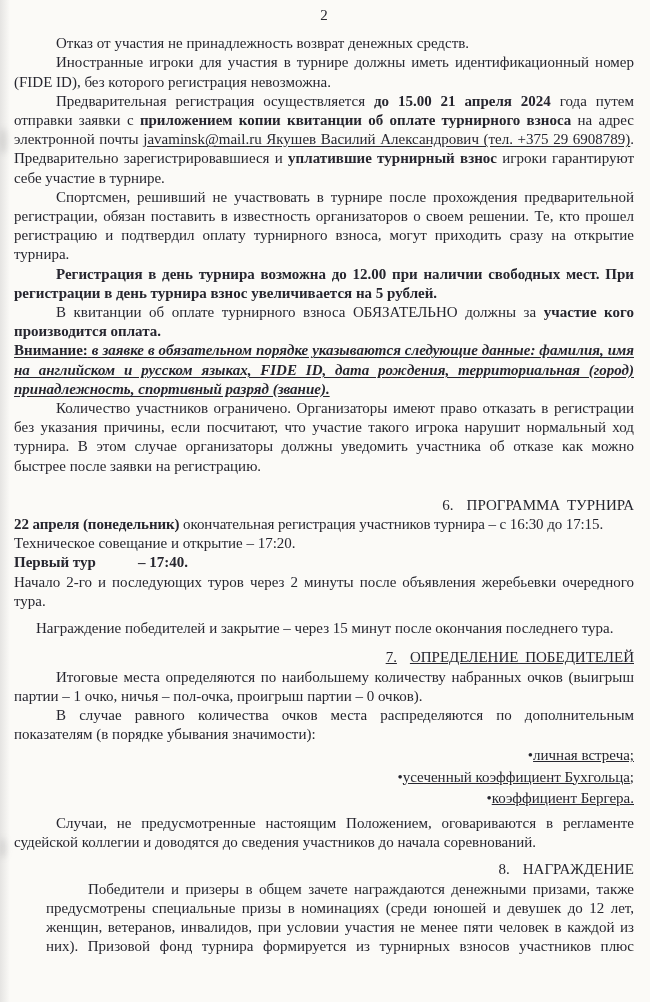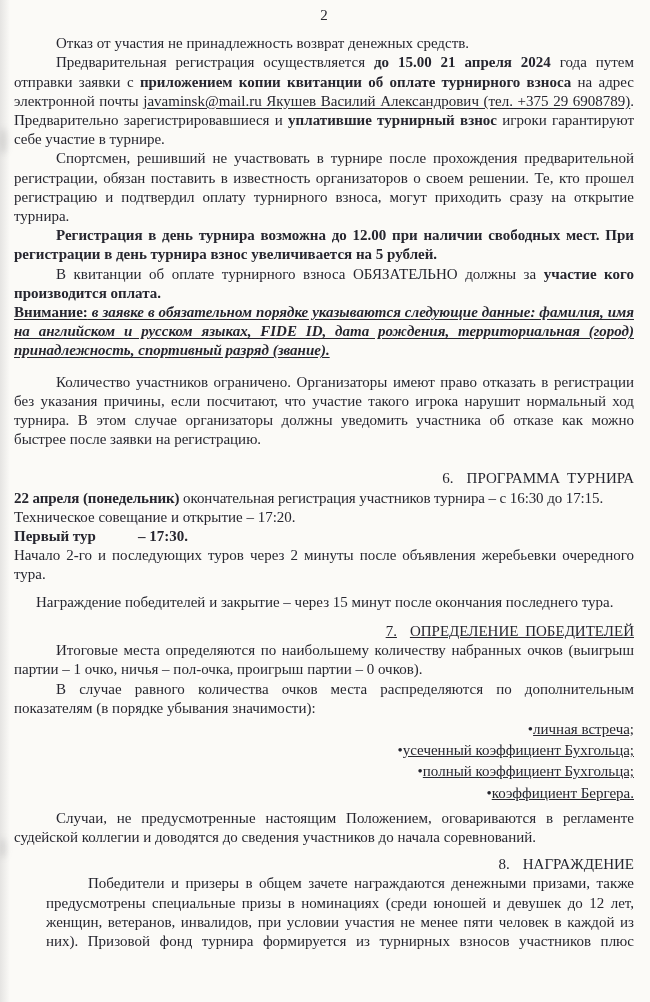--- a/index.html
+++ b/index.html
@@ -46,76 +46,76 @@
   .u { text-decoration: underline; text-underline-offset: 2px; }
 
   .nowrap { white-space: nowrap; letter-spacing: -0.1px; }
   .just-last { text-align-last: justify; margin-left: 32px; }
 
   .heading { margin-left: 58px; text-align: right; }
   .heading .h-t { margin-left: 13px; word-spacing: 3px; }
   .mt-h6 { margin-top: 20px; }
   .mt-award-line { margin-top: 8px; }
   .mt-h7 { margin-top: 10px; text-decoration: underline; }
-  .mt-gap-sm { margin-top: 12px; }
+  .mt-gap-sm { }
   .mt-cases { margin-top: 6px; }
   .mt-h8 { margin-top: 8px; }
 
   .tab { display: inline-block; width: 42px; }
 
   ul.tiebreaks { list-style: none; margin: 0; padding: 0 0 0 40px; }
   ul.tiebreaks li { line-height: 19.2px; margin: 2px 0; text-align: right; text-decoration: underline; }
   ul.tiebreaks .marker { display: inline-block; width: 13px; }
 </style>
 </head>
 <body>
 
 <div class="page">
   <div class="smudge s1"></div>
   <div class="smudge s2"></div>
 
   <div class="page-number">2</div>
 
   <p class="ind">Отказ от участия не принадлежность возврат денежных средств.</p>
 
+  <p class="ind">Иностранные игроки для участия в турнире должны иметь идентификационный номер (FIDE ID), без которого регистрация невозможна.</p>
 
   <p class="ind"><span>Предварительная регистрация осуществляется </span><span class="b">до 15.00 21 апреля 2024</span><span> года путем отправки заявки с </span><span class="b">приложением копии квитанции об оплате турнирного взноса</span><span> на адрес электронной почты </span><span class="u">javaminsk@mail.ru Якушев Василий Александрович (тел. +375 29 6908789)</span><span>. Предварительно зарегистрировавшиеся и </span><span class="b">уплатившие турнирный взнос</span><span> игроки гарантируют себе участие в турнире.</span></p>
 
   <p class="ind">Спортсмен, решивший не участвовать в турнире после прохождения предварительной регистрации, обязан поставить в известность организаторов о своем решении. Те, кто прошел регистрацию и подтвердил оплату турнирного взноса, могут приходить сразу на открытие турнира.</p>
 
   <p class="ind b">Регистрация в день турнира возможна до 12.00 при наличии свободных мест. При регистрации в день турнира взнос увеличивается на 5 рублей.</p>
 
   <p class="ind"><span>В квитанции об оплате турнирного взноса ОБЯЗАТЕЛЬНО должны за </span><span class="b">участие кого производится оплата.</span></p>
 
   <p><span class="b u">Внимание:</span><span class="b i u"> в заявке в обязательном порядке указываются следующие данные: фамилия, имя на английском и русском языках, FIDE ID, дата рождения, территориальная (город) принадлежность, спортивный разряд (звание).</span></p>
 
   <p class="ind mt-gap-sm">Количество участников ограничено. Организаторы имеют право отказать в регистрации без указания причины, если посчитают, что участие такого игрока нарушит нормальный ход турнира. В этом случае организаторы должны уведомить участника об отказе как можно быстрее после заявки на регистрацию.</p>
 
   <div class="heading mt-h6"><span>6.</span><span class="h-t">ПРОГРАММА ТУРНИРА</span></div>
 
   <p class="nowrap"><span class="b">22 апреля (понедельник)</span><span> окончательная регистрация участников турнира – с 16:30 до 17:15.</span></p>
 
   <p>Техническое совещание и открытие – 17:20.</p>
 
-  <p class="b"><span>Первый тур</span><span class="tab"></span><span>– 17:30.</span></p>
+  <p class="b"><span>Первый тур</span><span class="tab"></span><span>– 17:40.</span></p>
 
   <p>Начало 2-го и последующих туров через 2 минуты после объявления жеребьевки очередного тура.</p>
 
   <p class="ind-sm mt-award-line">Награждение победителей и закрытие – через 15 минут после окончания последнего тура.</p>
 
   <div class="heading mt-h7"><span>7.</span><span class="h-t">ОПРЕДЕЛЕНИЕ ПОБЕДИТЕЛЕЙ</span></div>
 
   <p class="ind">Итоговые места определяются по наибольшему количеству набранных очков (выигрыш партии – 1 очко, ничья – пол-очка, проигрыш партии – 0 очков).</p>
 
   <p class="ind">В случае равного количества очков места распределяются по дополнительным показателям (в порядке убывания значимости):</p>
 
   <ul class="tiebreaks">
     <li><span class="marker">•</span><span>личная встреча;</span></li>
     <li><span class="marker">•</span><span>усеченный коэффициент Бухгольца;</span></li>
-    <li><span class="marker">•</span><span>полный коэффициент Бухгольца;</span></li>
     <li><span class="marker">•</span><span>коэффициент Бергера.</span></li>
   </ul>
 
   <p class="ind mt-cases">Случаи, не предусмотренные настоящим Положением, оговариваются в регламенте судейской коллегии и доводятся до сведения участников до начала соревнований.</p>
 
   <div class="heading mt-h8"><span>8.</span><span class="h-t">НАГРАЖДЕНИЕ</span></div>
 
   <p class="ind just-last">Победители и призеры в общем зачете награждаются денежными призами, также предусмотрены специальные призы в номинациях (среди юношей и девушек до 12 лет, женщин, ветеранов, инвалидов, при условии участия не менее пяти человек в каждой из них). Призовой фонд турнира формируется из турнирных взносов участников плюс</p>
 </div>
 

